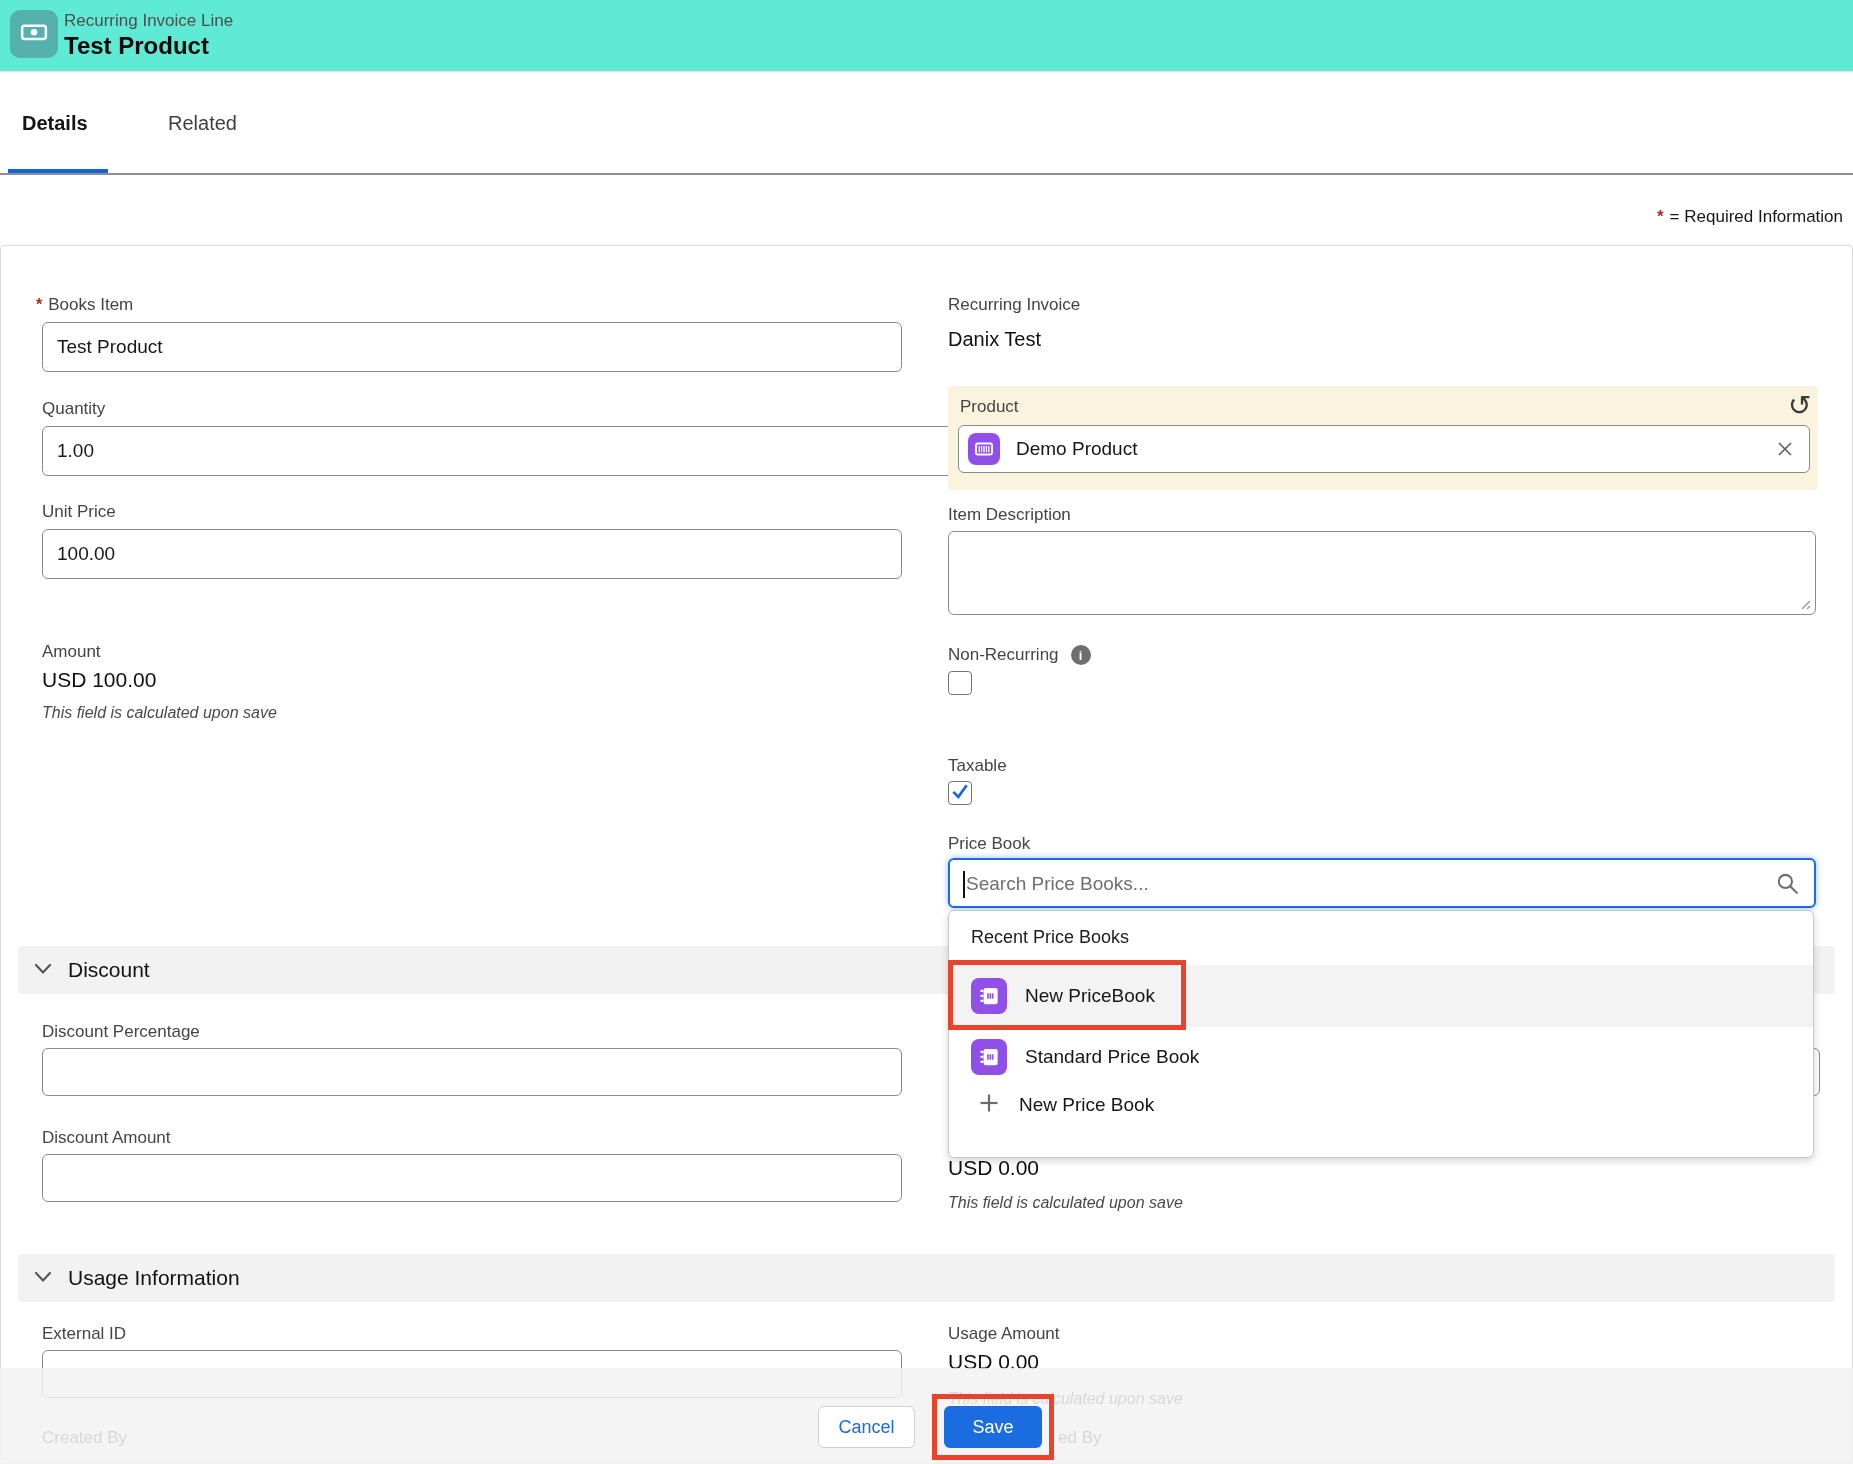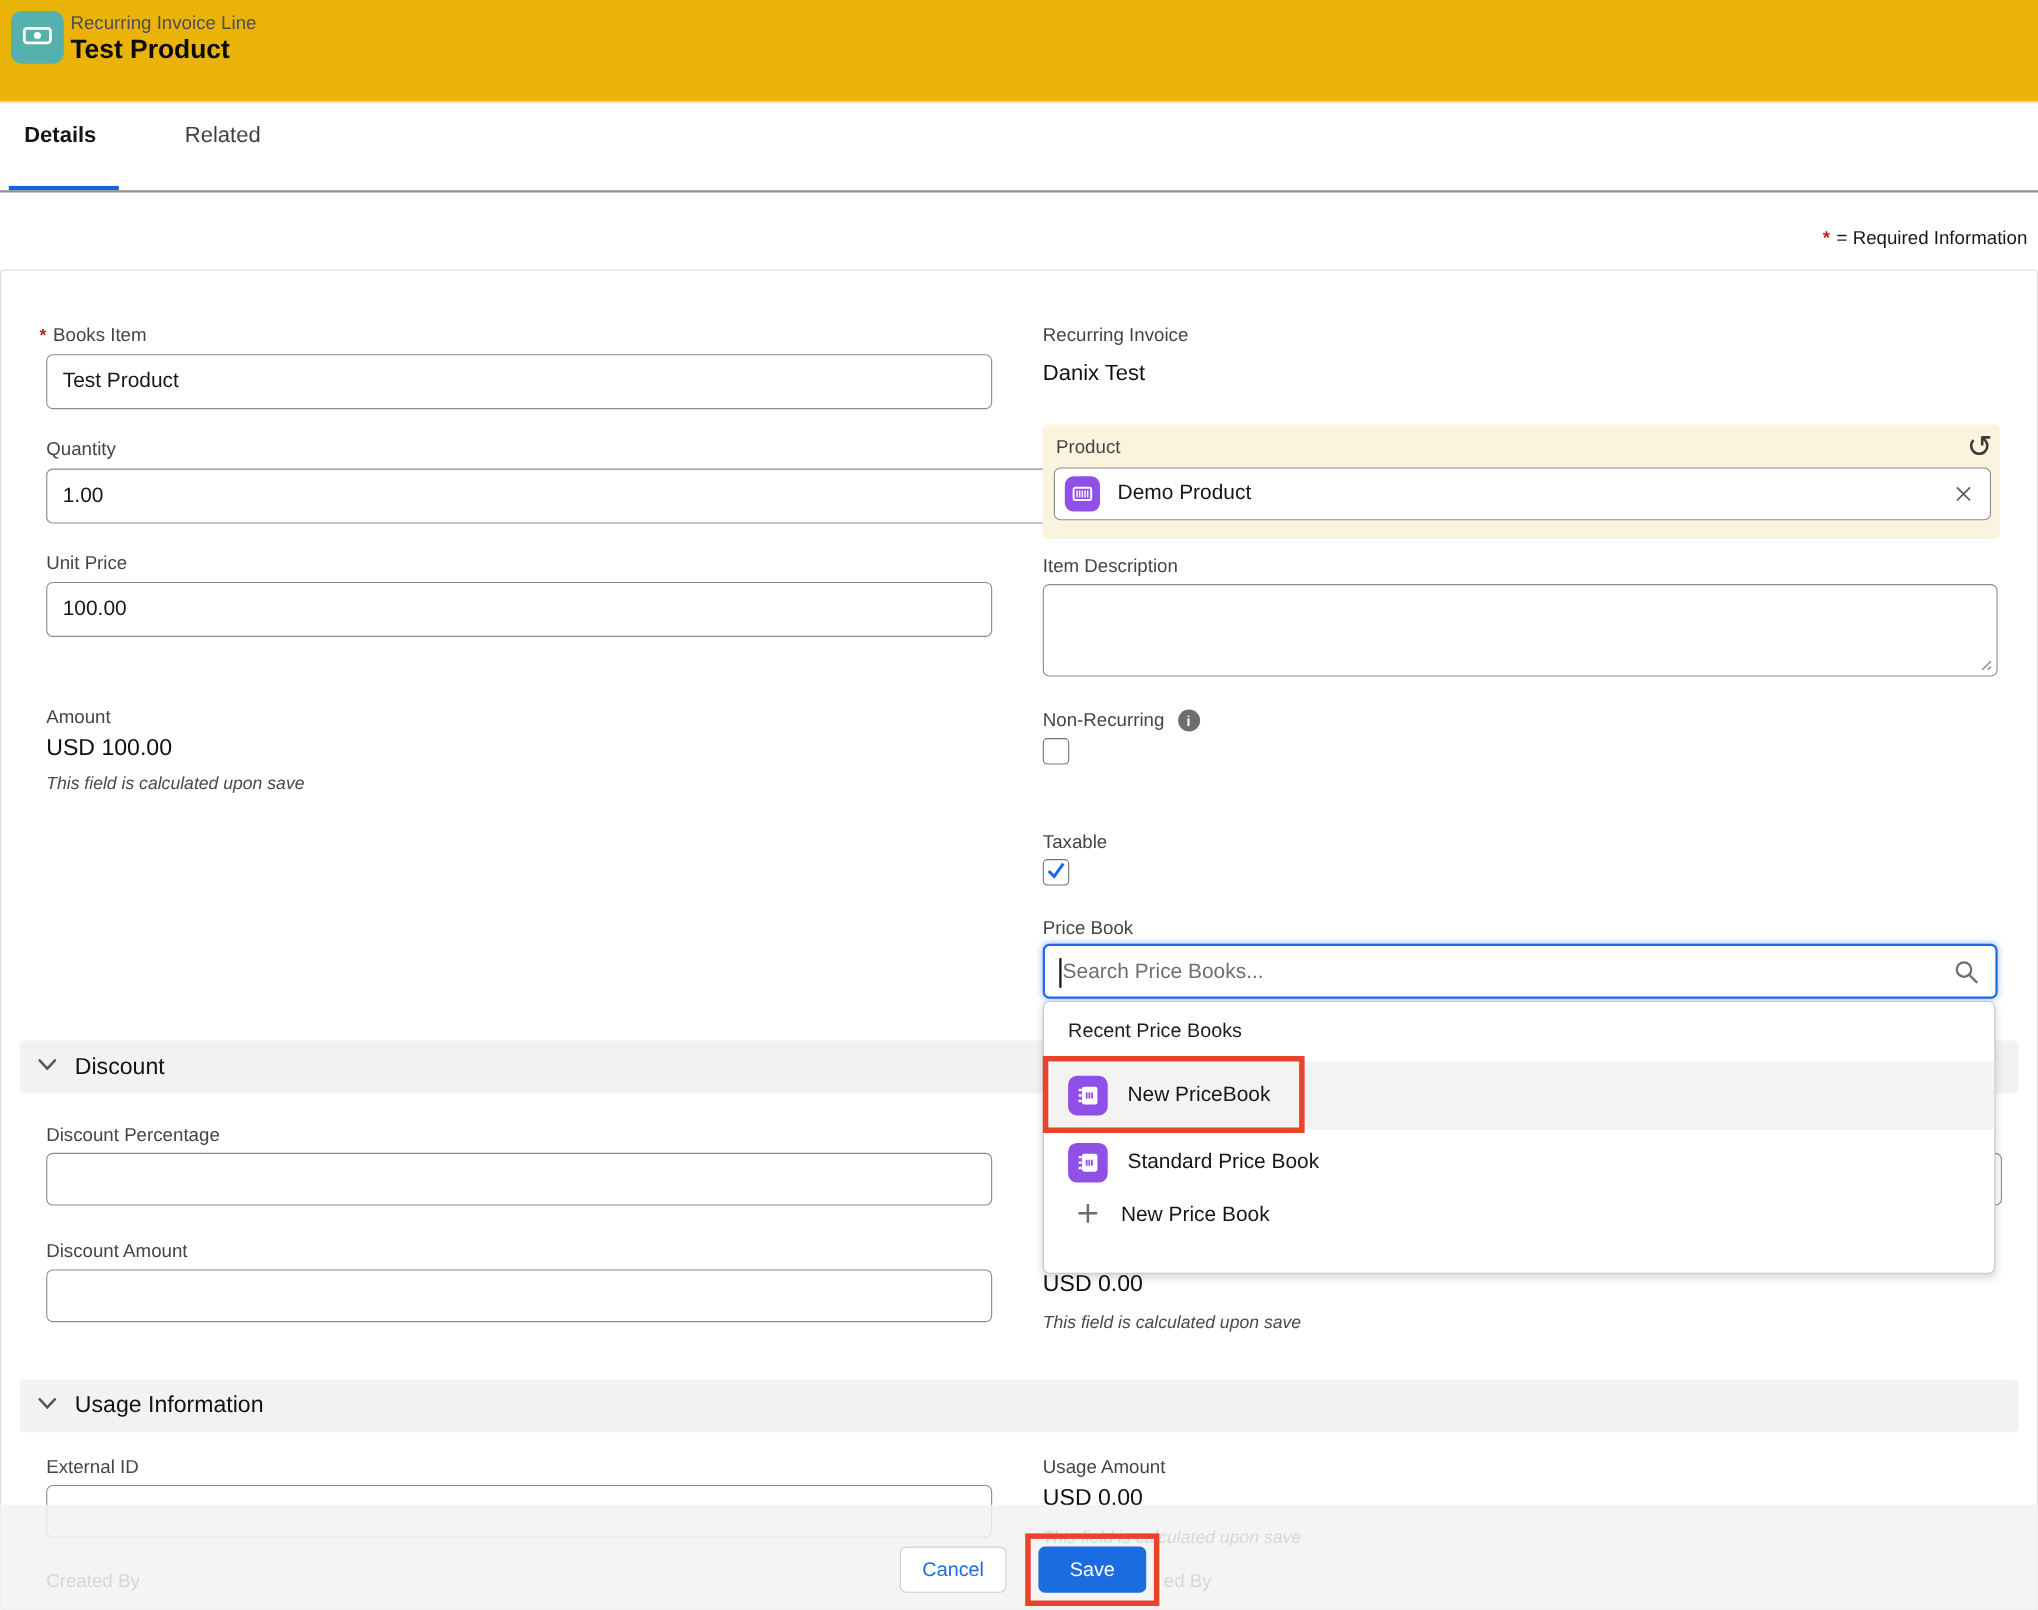--- a/index.html
+++ b/index.html
@@ -1,20 +1,20 @@
 <!DOCTYPE html>
 <html><head>
 <meta charset="utf-8">
 <style>
   html,body{margin:0;padding:0;background:#fff;}
   .stage{position:relative;width:1853px;height:1464px;background:#fff;overflow:hidden;
          font-family:"Liberation Sans",sans-serif;color:#181818;}
   .abs{position:absolute;box-sizing:border-box;}
   
-  .app-header{left:0;top:0;width:1853px;height:93px;background:#eab308;border-bottom:1px solid #e3e3e3;}
+  .app-header{left:0;top:0;width:1853px;height:72px;background:#5eead4;border-bottom:1px solid #e3e3e3;}
   .entity-tile{left:10px;top:10px;width:48px;height:48px;border-radius:10px;background:#54b1ad;
                display:flex;align-items:center;justify-content:center;}
   .obj-label{left:64px;top:11px;font-size:17px;color:#4e4e4e;}
   .rec-title{left:64px;top:32px;font-size:24px;font-weight:bold;color:#0b0b0b;}
   
   .tab{top:112px;font-size:20px;cursor:default;}
   .tab-details{left:22px;font-weight:bold;color:#141414;}
   .tab-related{left:168px;color:#3f3f3f;}
   .tab-underline{left:8px;top:169px;width:100px;height:4px;background:#1464d9;}
   .tab-strip-border{left:0;top:173px;width:1853px;height:2px;background:#8f8f8f;}

